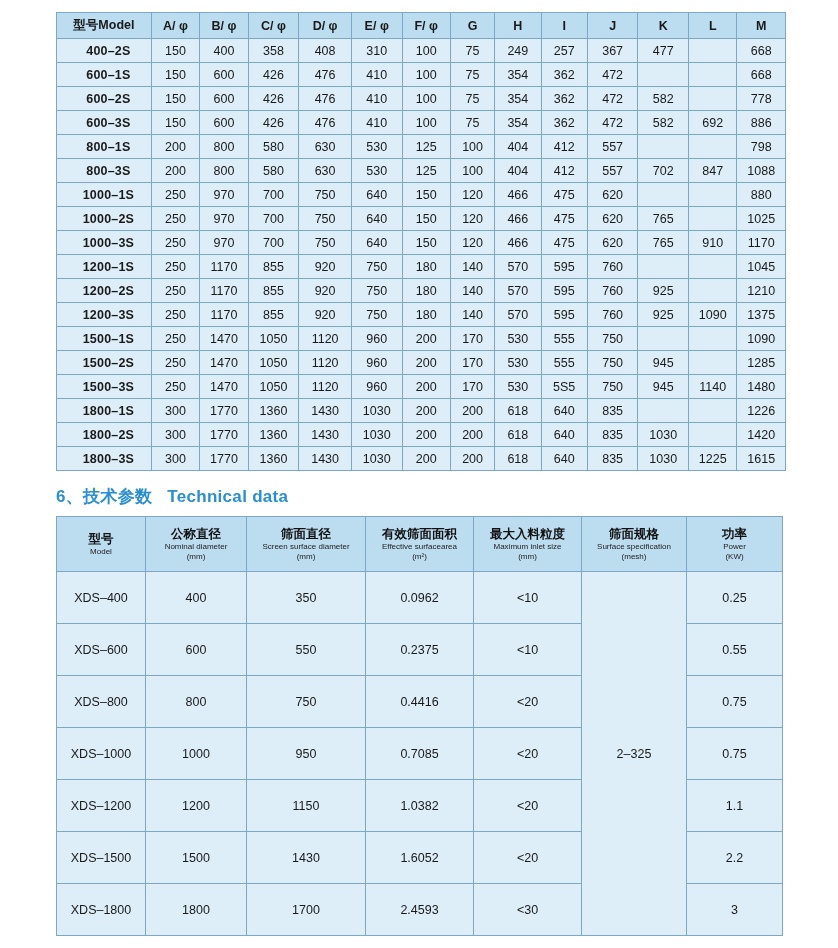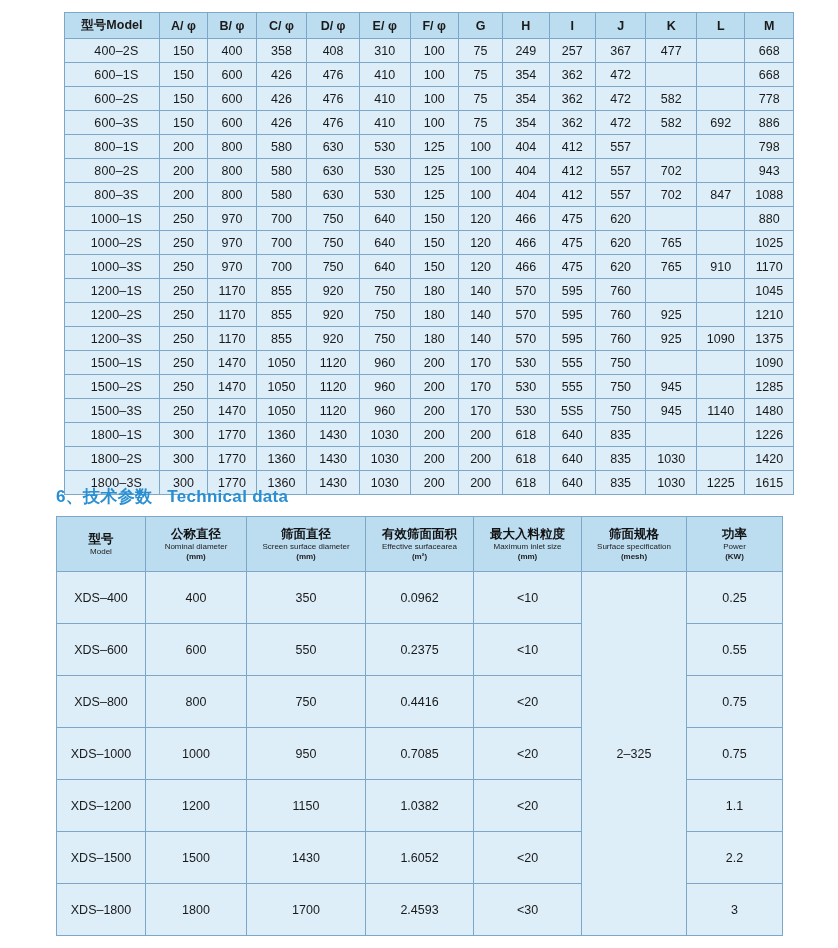--- a/index.html
+++ b/index.html
@@ -17,21 +17,21 @@
   .page {
     position: relative;
     width: 838px;
     height: 948px;
     box-sizing: border-box;
   }
 
   
   .dim-wrap {
     position: absolute;
-    left: 64px;
+    left: 56px;
     top: 12px;
     width: 730px;
   }
   table.dim {
     border-collapse: collapse;
     width: 730px;
     table-layout: fixed;
   }
   table.dim th, table.dim td {
     border: 1px solid #7da7c9;
@@ -45,21 +45,21 @@
   table.dim thead th {
     background: #bcdcf0;
     font-weight: bold;
     font-size: 12.5px;
     height: 25px;
   }
   table.dim tbody td {
     background: #ddeef8;
   }
   table.dim tbody td.model {
-    font-weight: normal;
+    font-weight: bold;
     letter-spacing: 0.2px;
     padding-left: 9px;
   }
 
   
   .section-head {
     position: absolute;
     left: 56px;
     top: 485px;
     font-size: 17px;
@@ -106,21 +106,21 @@
   table.tech thead .en {
     display: block;
     font-size: 8px;
     font-weight: normal;
     color: #222;
     line-height: 10px;
   }
   table.tech thead .unit {
     display: block;
     font-size: 8px;
-    font-weight: bold;
+    font-weight: normal;
     color: #222;
     line-height: 10px;
   }
   table.tech tbody td {
     background: #ddeef8;
     height: 51px;
     font-size: 12.5px;
     color: #1a1a1a;
     margin-top: 36px;
   }
@@ -244,36 +244,20 @@
           <td>125</td>
           <td>100</td>
           <td>404</td>
           <td>412</td>
           <td>557</td>
           <td></td>
           <td></td>
           <td>798</td>
         </tr>
         <tr>
-          <td class="model">800–2S</td>
-          <td>200</td>
-          <td>800</td>
-          <td>580</td>
-          <td>630</td>
-          <td>530</td>
-          <td>125</td>
-          <td>100</td>
-          <td>404</td>
-          <td>412</td>
-          <td>557</td>
-          <td>702</td>
-          <td></td>
-          <td>943</td>
-        </tr>
-        <tr>
           <td class="model">800–3S</td>
           <td>200</td>
           <td>800</td>
           <td>580</td>
           <td>630</td>
           <td>530</td>
           <td>125</td>
           <td>100</td>
           <td>404</td>
           <td>412</td>

